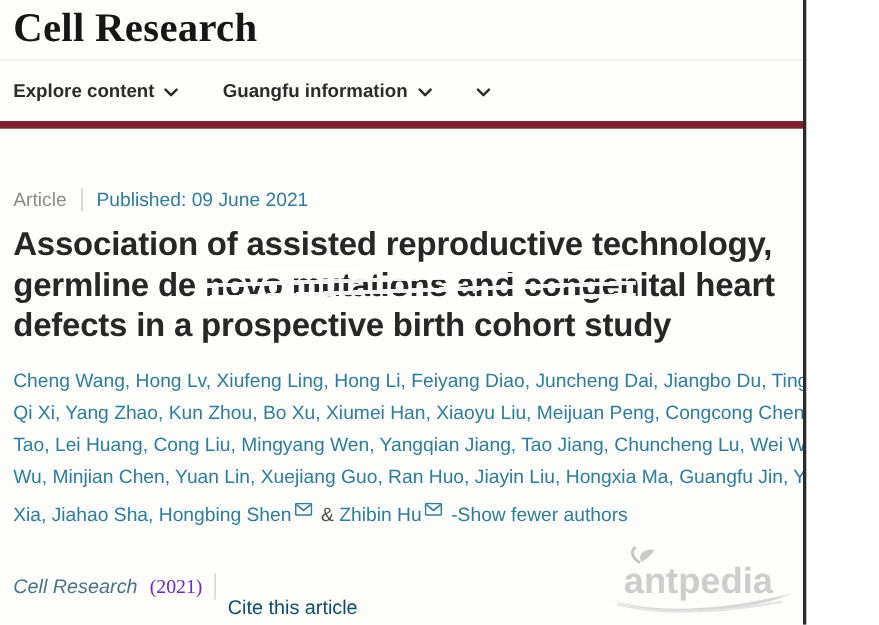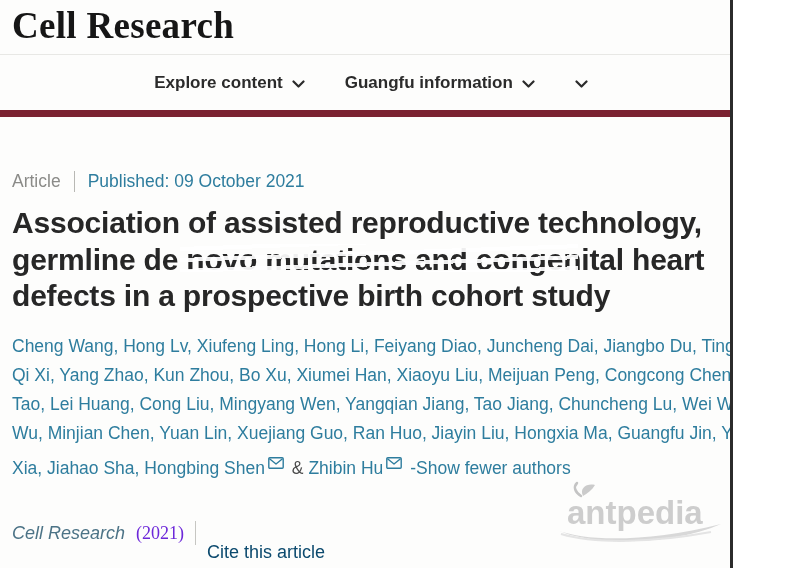--- a/index.html
+++ b/index.html
@@ -13,21 +13,21 @@
     border-right:3px solid #2b2b2b;
   }
   
   .journal-header{padding:5px 12px 0;height:49px;border-bottom:1px solid #e8e8e5;}
   .journal-title{
     font-family:"Liberation Serif","DejaVu Serif",serif;
     font-size:37px;font-weight:700;letter-spacing:.3px;
     color:#161616;margin:0;line-height:1.15;cursor:pointer;
   }
   
-  .main-nav{display:flex;align-items:center;gap:40px;height:55px;padding-left:12px;justify-content:center;}
+  .main-nav{display:flex;align-items:center;gap:40px;height:55px;padding-left:12px;}
   .nav-item{
     display:flex;align-items:center;gap:9px;
     background:none;border:none;padding:0;cursor:pointer;
     font-family:inherit;font-size:17px;font-weight:700;color:#2b2b2b;
   }
   .chev{margin-top:2px;}
   .accent-bar{height:7px;background:#7b2231;}
   
   .breadcrumb{display:flex;align-items:center;gap:11px;padding:25px 12px 0;font-size:15.5px;color:#79797·3;}
   .crumb{color:#7a7a76;text-decoration:none;cursor:pointer;}
@@ -59,21 +59,21 @@
   .amp{color:#4c4c4c;}
   .email-icon{margin:0 3px;vertical-align:5px;cursor:pointer;}
   .show-fewer{color:#2e7d9e;text-decoration:none;cursor:pointer;margin-top:38px;}
   
   .citation{margin:21px 12px 0;display:flex;align-items:center;gap:11px;font-size:18px;}
   .cit-journal{color:#4c7386;font-style:italic;cursor:pointer;}
   .cit-year{color:#6d28d9;font-family:Liberation Serif, serif;}
   .cit-div{width:1px;height:24px;background:#c6c6c2;}
   .cite-link{color:#0c4a6e;text-decoration:none;cursor:pointer;margin-top:38px;}
   
-  .brand-watermark{position:absolute;right:3px;bottom:16px;opacity:.95;}
+  .brand-watermark{position:absolute;right:3px;bottom:0;opacity:.95;}
 </style>
 </head>
 <body>
 
 <div class="page">
 
   <header class="journal-header">
     <h1 class="journal-title">Cell Research</h1>
   </header>
 
@@ -104,21 +104,21 @@
   </nav>
 
   <div class="accent-bar"></div>
 
 
   <main>
 
     <div class="meta-row">
       <span class="article-type">Article</span>
       <span class="meta-div"></span>
-      <span class="published">Published: 09 October 2021</span>
+      <span class="published">Published: 09 June 2021</span>
     </div>
 
     <div class="title-wrap">
       <h2 class="article-title">Association of assisted reproductive technology, germline de novo mutations and congenital heart defects in a prospective birth cohort study</h2>
       <div class="ghost-watermark"></div>
     </div>
 
     <p class="authors"><span class="author-links">Cheng Wang, Hong Lv, Xiufeng Ling, Hong Li, Feiyang Diao, Juncheng Dai, Jiangbo Du, Ting Chen, Qi Xi, Yang Zhao, Kun Zhou, Bo Xu, Xiumei Han, Xiaoyu Liu, Meijuan Peng, Congcong Chen, Shiyao Tao, Lei Huang, Cong Liu, Mingyang Wen, Yangqian Jiang, Tao Jiang, Chuncheng Lu, Wei Wu, Di Wu, Minjian Chen, Yuan Lin, Xuejiang Guo, Ran Huo, Jiayin Liu, Hongxia Ma, Guangfu Jin, Yankai Xia, Jiahao Sha, Hongbing Shen</span><span class="email-icon"><svg width="16" height="12" viewBox="0 0 16 12">
             <rect x="0.8" y="0.8" width="14.4" height="10.4" rx="1" fill="none" stroke="#2e7d9e" stroke-width="1.4"></rect>
             <polyline points="1.5,1.8 8,7 14.5,1.8" fill="none" stroke="#2e7d9e" stroke-width="1.4" stroke-linejoin="round"></polyline>

